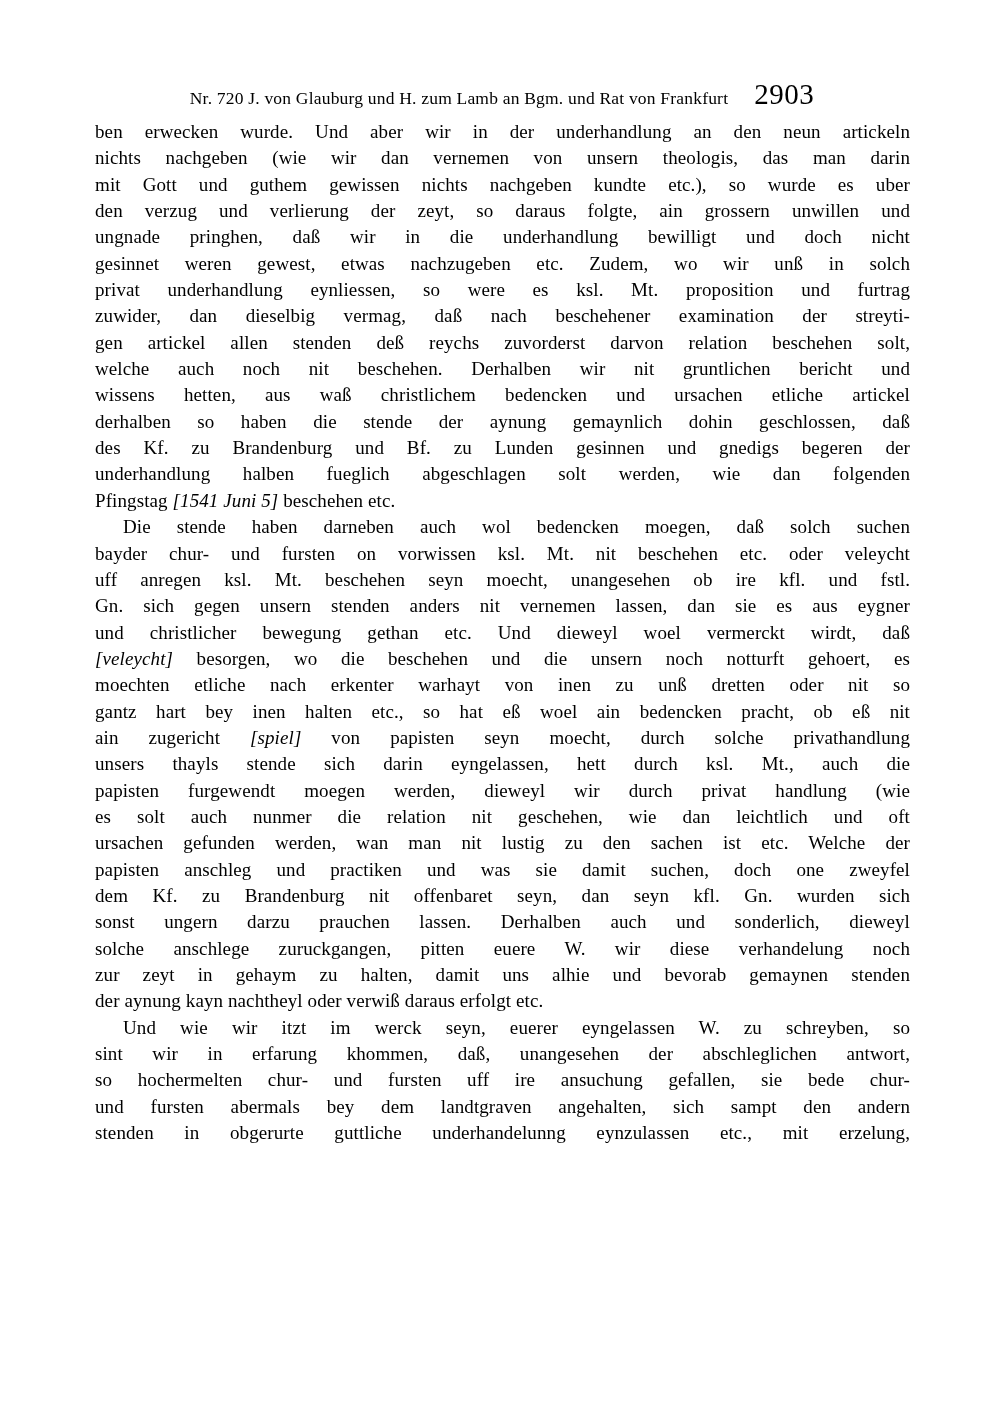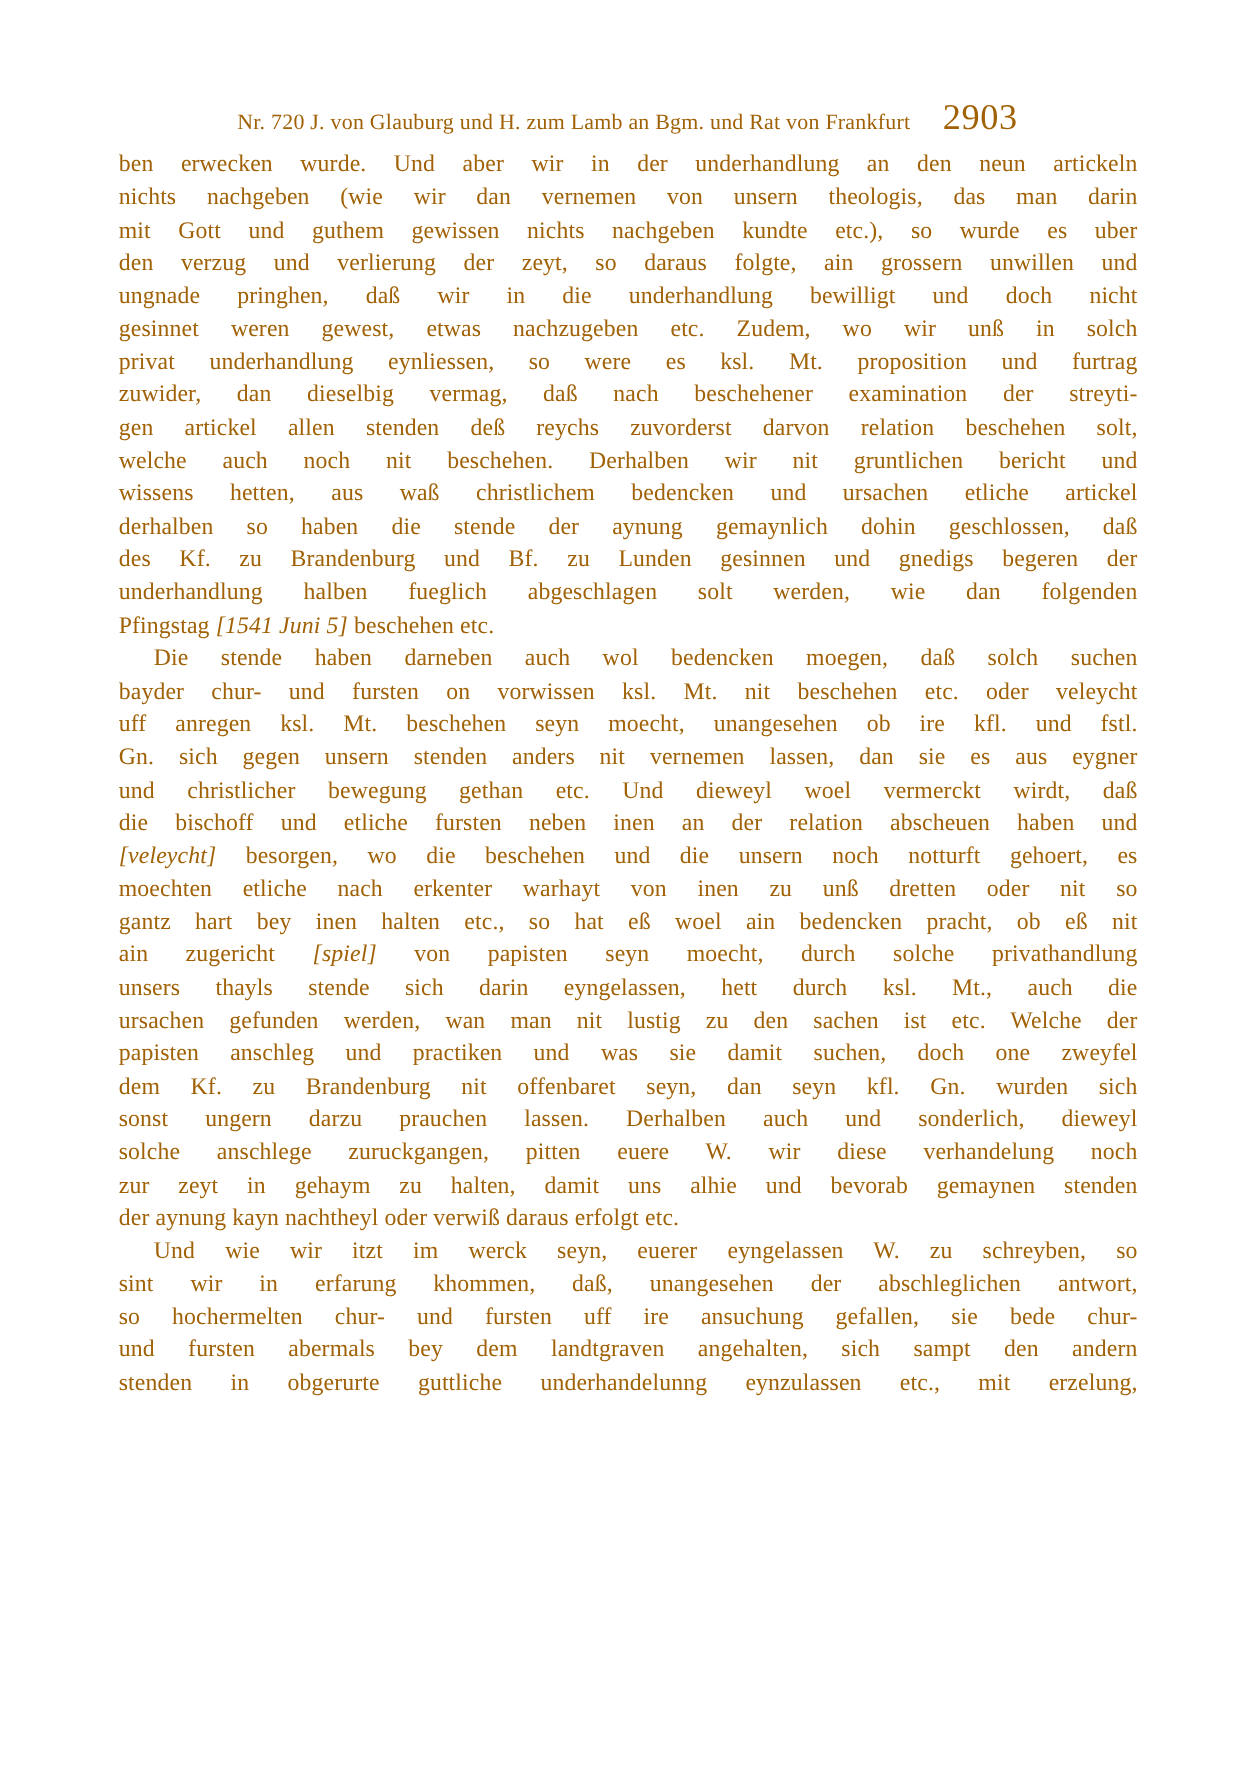--- a/index.html
+++ b/index.html
@@ -54,21 +54,21 @@
   .line.indent {
     text-indent: 28px;
   }
   .line i {
     font-style: italic;
   }
 </style>
 </head>
 <body>
 
-<div class="page" style="background: rgb(255, 255, 255); color: #a16207;">
+<div class="page" style="background: rgb(255, 255, 255); color: #000000;">
   <div class="running-header">
     <span class="running-title">Nr. 720 J. von Glauburg und H. zum Lamb an Bgm. und Rat von Frankfurt</span>
     <span class="page-number">2903</span>
   </div>
   <div class="page-body">
       <div class="paragraph">
         <div class="line">ben erwecken wurde. Und aber wir in der underhandlung an den neun artickeln</div>
         <div class="line">nichts nachgeben (wie wir dan vernemen von unsern theologis, das man darin</div>
         <div class="line">mit Gott und guthem gewissen nichts nachgeben kundte etc.), so wurde es uber</div>
         <div class="line">den verzug und verlierung der zeyt, so daraus folgte, ain grossern unwillen und</div>
@@ -83,26 +83,27 @@
         <div class="line">des Kf. zu Brandenburg und Bf. zu Lunden gesinnen und gnedigs begeren der</div>
         <div class="line">underhandlung halben fueglich abgeschlagen solt werden, wie dan folgenden</div>
         <div class="line no-just-last">Pfingstag <i>[1541 Juni 5]</i> beschehen etc.</div>
       </div>
       <div class="paragraph">
         <div class="line indent">Die stende haben darneben auch wol bedencken moegen, daß solch suchen</div>
         <div class="line">bayder chur- und fursten on vorwissen ksl. Mt. nit beschehen etc. oder veleycht</div>
         <div class="line">uff anregen ksl. Mt. beschehen seyn moecht, unangesehen ob ire kfl. und fstl.</div>
         <div class="line">Gn. sich gegen unsern stenden anders nit vernemen lassen, dan sie es aus eygner</div>
         <div class="line">und christlicher bewegung gethan etc. Und dieweyl woel vermerckt wirdt, daß</div>
-        <div class="line">die bischoff und etliche fursten neben inen an der relation abscheuen haben und</div>
         <div class="line"><i>[veleycht]</i> besorgen, wo die beschehen und die unsern noch notturft gehoert, es</div>
         <div class="line">moechten etliche nach erkenter warhayt von inen zu unß dretten oder nit so</div>
         <div class="line">gantz hart bey inen halten etc., so hat eß woel ain bedencken pracht, ob eß nit</div>
         <div class="line">ain zugericht <i>[spiel]</i> von papisten seyn moecht, durch solche privathandlung</div>
         <div class="line">unsers thayls stende sich darin eyngelassen, hett durch ksl. Mt., auch die</div>
+        <div class="line">papisten furgewendt moegen werden, dieweyl wir durch privat handlung (wie</div>
+        <div class="line">es solt auch nunmer die relation nit geschehen, wie dan leichtlich und oft</div>
         <div class="line">ursachen gefunden werden, wan man nit lustig zu den sachen ist etc. Welche der</div>
         <div class="line">papisten anschleg und practiken und was sie damit suchen, doch one zweyfel</div>
         <div class="line">dem Kf. zu Brandenburg nit offenbaret seyn, dan seyn kfl. Gn. wurden sich</div>
         <div class="line">sonst ungern darzu prauchen lassen. Derhalben auch und sonderlich, dieweyl</div>
         <div class="line">solche anschlege zuruckgangen, pitten euere W. wir diese verhandelung noch</div>
         <div class="line">zur zeyt in gehaym zu halten, damit uns alhie und bevorab gemaynen stenden</div>
         <div class="line no-just-last">der aynung kayn nachtheyl oder verwiß daraus erfolgt etc.</div>
       </div>
       <div class="paragraph">
         <div class="line indent">Und wie wir itzt im werck seyn, euerer eyngelassen W. zu schreyben, so</div>

